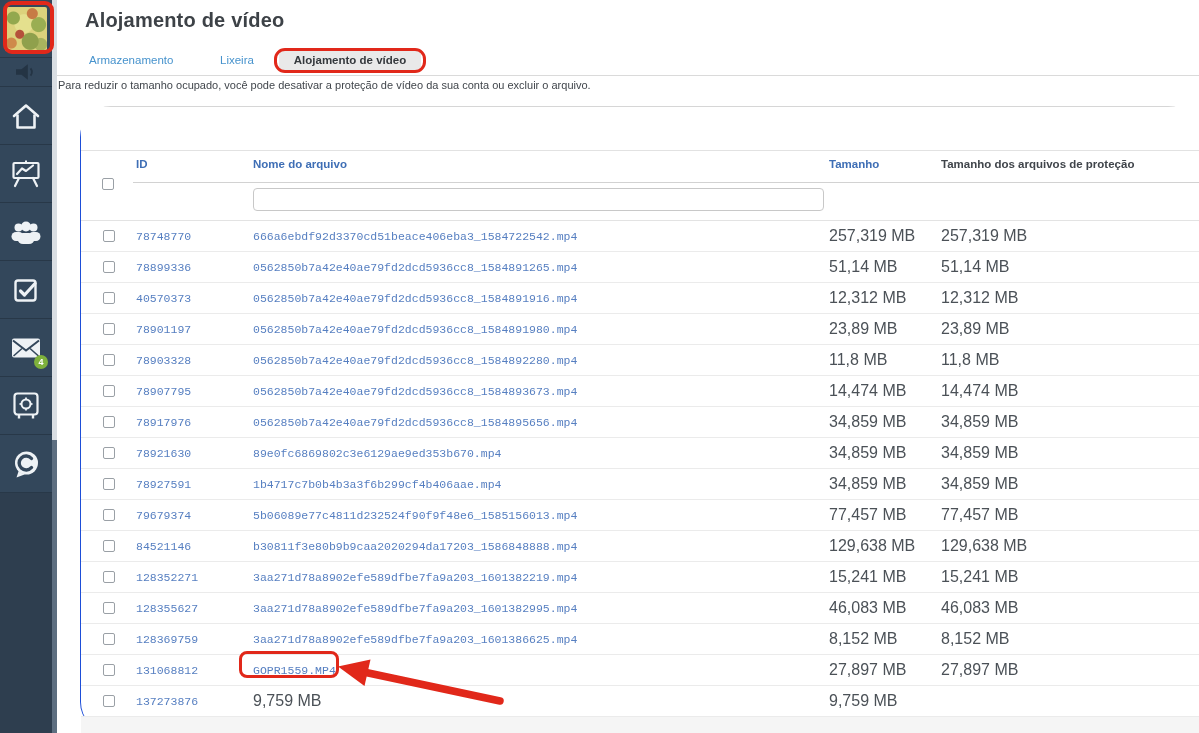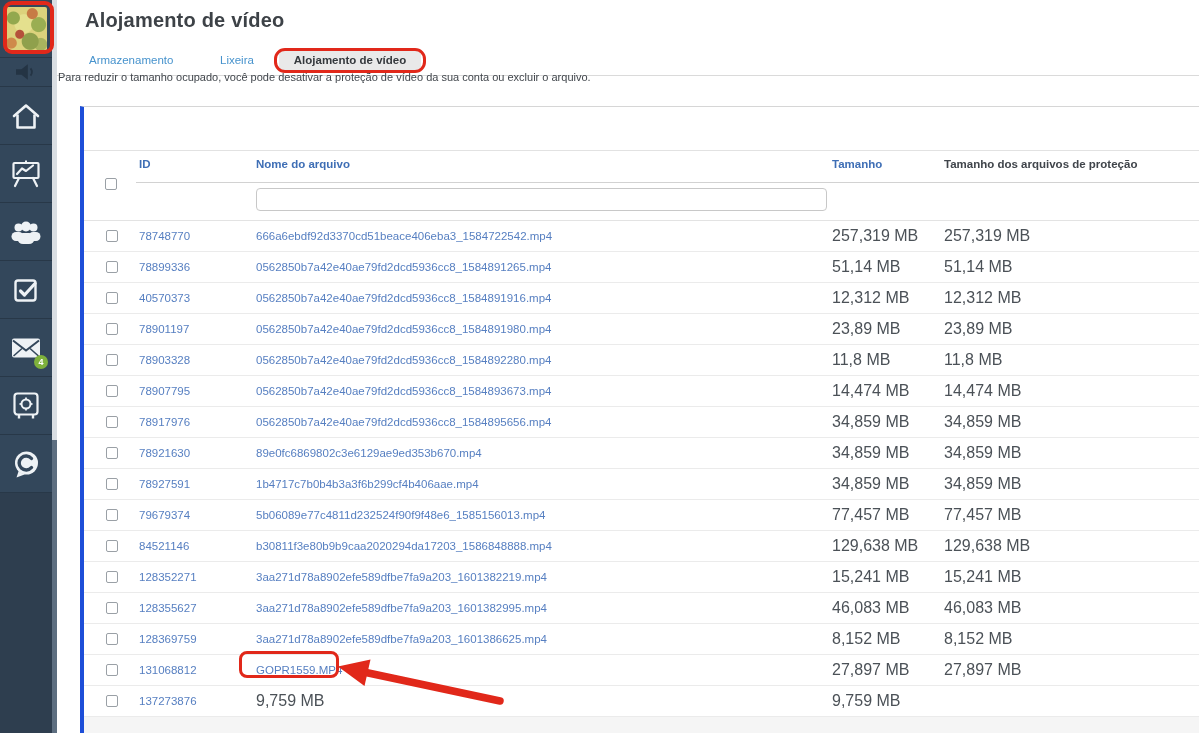--- a/index.html
+++ b/index.html
@@ -31,38 +31,38 @@
   .scroll-thumb{position:absolute;left:52px;top:440px;width:5px;height:293px;background:#5d6e80;}
   
   .main{position:absolute;left:57px;top:0;right:0;bottom:0;}
   .page-title{position:absolute;left:28px;top:9px;font-size:20px;font-weight:bold;color:#3d4247;letter-spacing:.2px;}
   .tab-link{position:absolute;top:54px;font-size:11.5px;color:#4793cd;text-decoration:none;cursor:pointer;}
   .tab-armazenamento{left:32px;}
   .tab-lixeira{left:163px;}
   .tab-active{position:absolute;left:222px;top:51px;width:142px;height:19px;background:#e9e9e9;border-radius:3px;
     font-size:11.5px;font-weight:bold;color:#35393d;text-align:center;line-height:19px;cursor:pointer;}
   .tabs-divider{position:absolute;left:0;right:0;top:75px;height:1px;background:#dadada;}
-  .page-desc{position:absolute;left:1px;top:71px;font-size:11px;color:#41464c;}
-  
-  .table-wrap{position:absolute;left:23px;top:106px;right:0;bottom:0;border-left:4px solid #1d4ed8;border-top:1px solid #d6d6d6;}
+  .page-desc{position:absolute;left:1px;top:79px;font-size:11px;color:#41464c;}
+  
+  .table-wrap{position:absolute;left:23px;top:106px;right:0;bottom:0;border-left:1px solid #1d4ed8;border-top:1px solid #d6d6d6;border-radius:31px;}
   .toolbar-row{height:43px;border-bottom:1px solid #e2e2e2;background:#fff;}
   .grid{display:grid;grid-template-columns:55px 117px 576px 112px auto;align-items:center;}
   .thead{position:relative;height:69px;border-bottom:1px solid #e3e3e3;}
   .thead .grid{align-items:start;padding-top:7px;}
   .th{font-size:11.5px;font-weight:bold;}
   .th a{color:#3e6eb5;text-decoration:none;cursor:pointer;}
   .th.plain{color:#40454b;}
   .head-underline{position:absolute;left:52px;right:0;top:31px;height:1px;background:#d2d2d2;}
   .head-check{position:absolute;left:21px;top:27px;}
   input[type=checkbox]{width:12px;height:12px;margin:0;accent-color:#fff;border:1px solid #9aa0a6;appearance:none;background:#fff;border-radius:2px;cursor:pointer;}
   .filter-input{position:absolute;left:172px;top:37px;width:557px;height:21px;border:1px solid #c8c8c8;border-radius:4px;
     font-size:11px;padding:0 6px;color:#444;outline:none;}
   .row{height:30px;border-bottom:1px solid #ebebeb;cursor:default;}
   .row .cb{justify-self:center;}
-  .cell-link{font-size:11.5px;color:#567fc1;text-decoration:none;cursor:pointer;}
+  .cell-link{font-size:11.5px;color:#567fc1;text-decoration:none;cursor:pointer;font-family:Liberation Mono, monospace;}
   .cell-text{font-size:16px;color:#4b5157;}
   .tfoot{position:absolute;left:0;right:0;bottom:0;top:610px;background:#f5f5f5;}
   
   .icon-svg{display:block;}
   
   .anno{position:absolute;border:3px solid #e1281a;pointer-events:none;box-sizing:border-box;}
   .anno-logo{left:3px;top:1px;width:51px;height:53px;border-width:4px;border-radius:9px;}
   .anno-tab{left:274px;top:48px;width:152px;height:25px;border-radius:11px;}
   .anno-gopr{left:239px;top:651px;width:100px;height:27px;border-radius:8px;}
   .arrow-svg{position:absolute;left:0;top:0;width:1199px;height:733px;pointer-events:none;}

